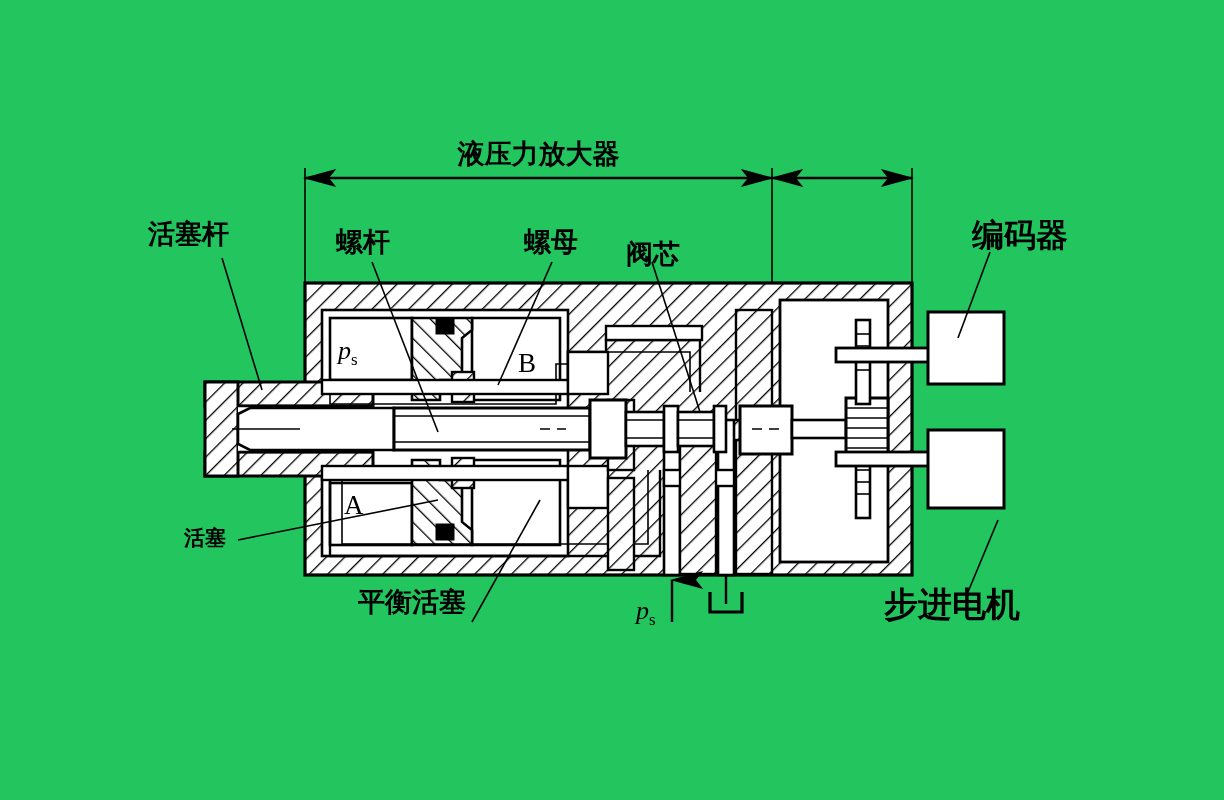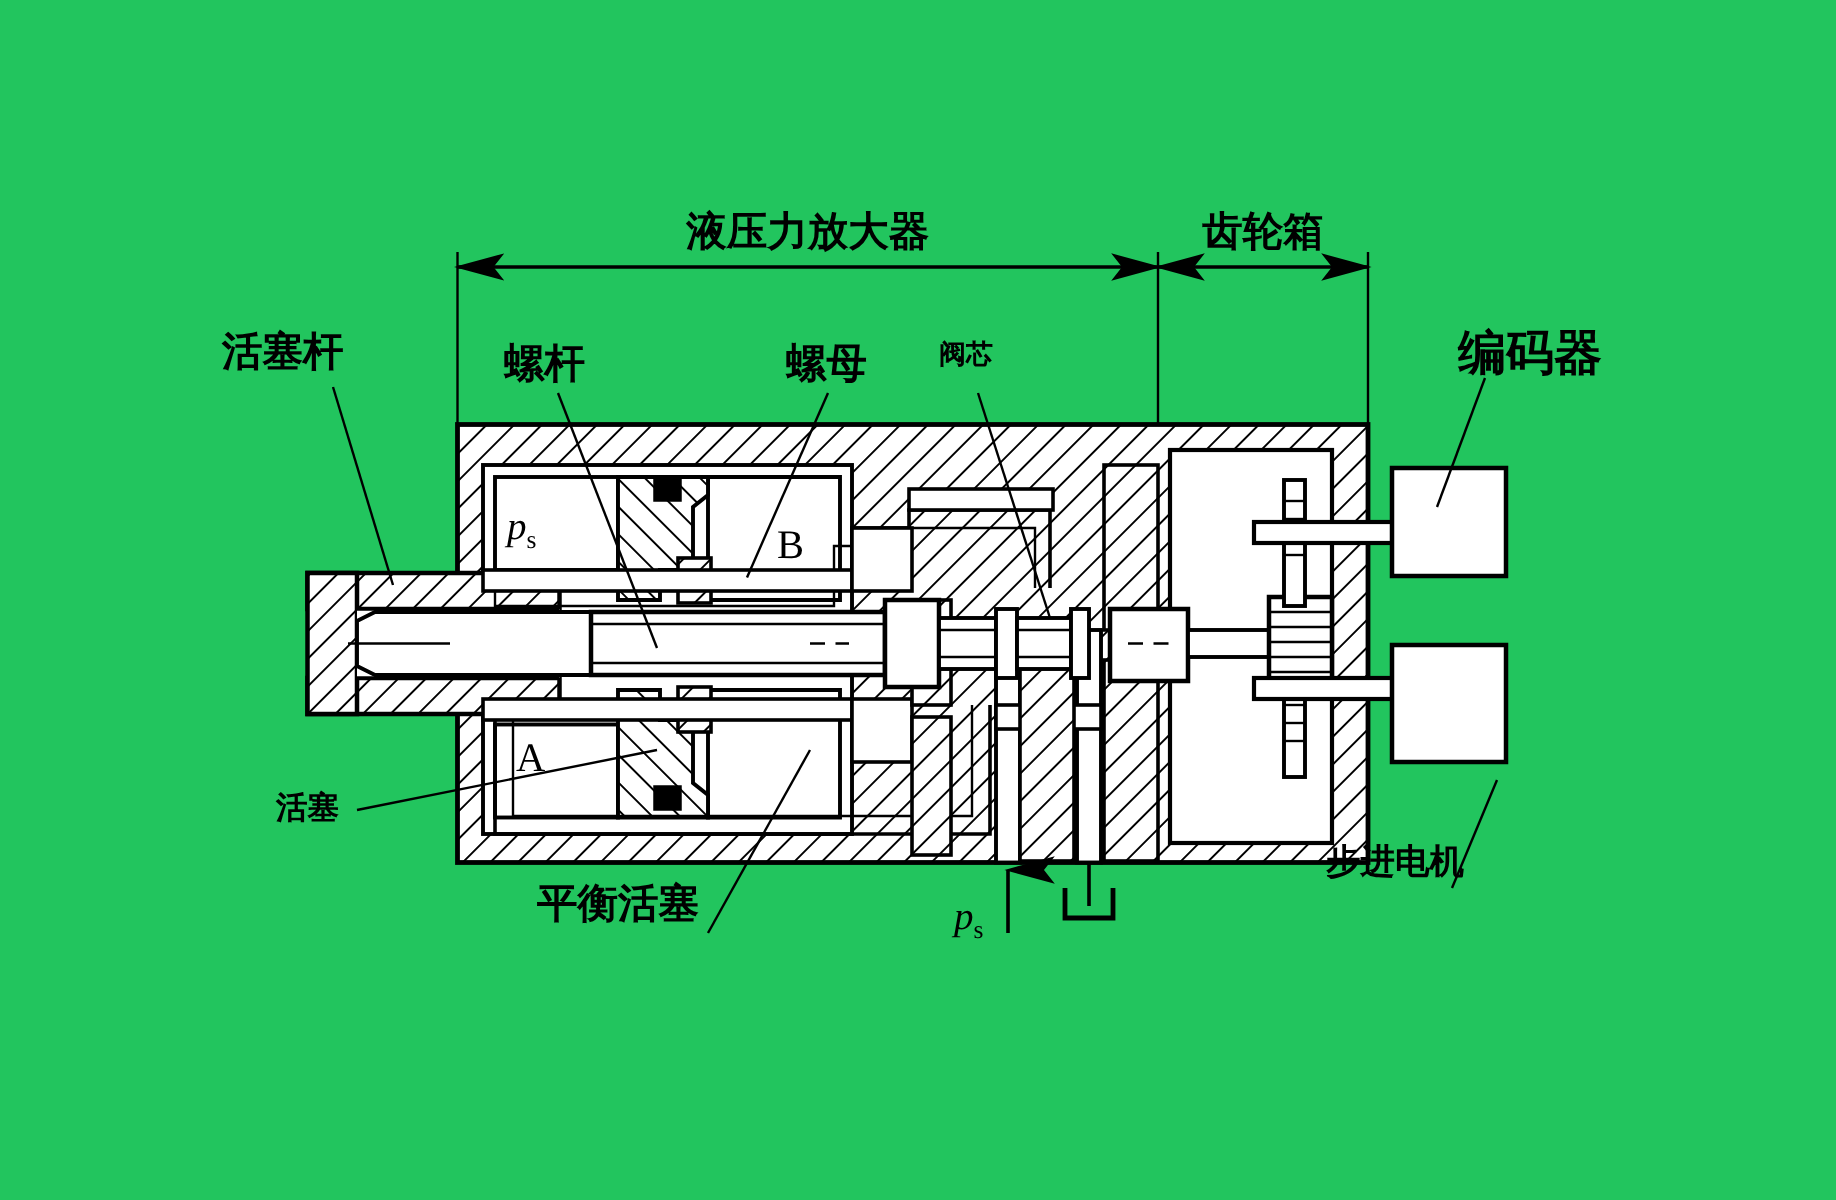--- a/index.html
+++ b/index.html
@@ -198,30 +198,29 @@
     <line class="ln thin" x1="990" y1="252" x2="958" y2="338"></line>
     <line class="ln thin" x1="238" y1="540" x2="438" y2="500"></line>
     <line class="ln thin" x1="472" y1="622" x2="540" y2="500"></line>
     <line class="ln thin" x1="968" y1="592" x2="998" y2="520"></line>
   </g>
 </svg>
 
 <div style="position:absolute;left:0;top:0;width:1224px;height:800px;pointer-events:none;">
 
   <div style="position:absolute;left:305px;top:136px;width:467px;text-align:center;font-size:27px;" class="cjk"><span>液压力放大器</span></div>
-  <div style="position:absolute;left:772px;top:136px;width:140px;text-align:center;font-size:27px;" class="cjk"><span>齿轮箱</span></div>
 
   <div style="position:absolute;left:148px;top:216px;font-size:27px;" class="cjk"><span>活塞杆</span></div>
   <div style="position:absolute;left:336px;top:224px;font-size:27px;" class="cjk"><span>螺杆</span></div>
   <div style="position:absolute;left:524px;top:224px;font-size:27px;" class="cjk"><span>螺母</span></div>
-  <div style="position:absolute;left:626px;top:224px;font-size:18px;" class="cjk"><span>阀芯</span></div>
+  <div style="position:absolute;left:626px;top:236px;font-size:27px;" class="cjk"><span>阀芯</span></div>
   <div style="position:absolute;left:972px;top:214px;font-size:32px;" class="cjk"><span>编码器</span></div>
   <div style="position:absolute;left:184px;top:524px;font-size:21px;" class="cjk"><span>活塞</span></div>
   <div style="position:absolute;left:358px;top:584px;font-size:27px;" class="cjk"><span>平衡活塞</span></div>
-  <div style="position:absolute;left:884px;top:559px;font-size:23px;" class="cjk"><span>步进电机</span></div>
+  <div style="position:absolute;left:884px;top:582px;font-size:34px;" class="cjk"><span>步进电机</span></div>
 
   <div style="position:absolute;left:338px;top:336px;font-size:26px;font-style:italic;">
     <span>p</span><sub style="font-style:normal;font-size:17px;">s</sub>
   </div>
   <div style="position:absolute;left:518px;top:348px;font-size:27px;">
     <span>B</span>
   </div>
   <div style="position:absolute;left:344px;top:490px;font-size:27px;">
     <span>A</span>
   </div>

